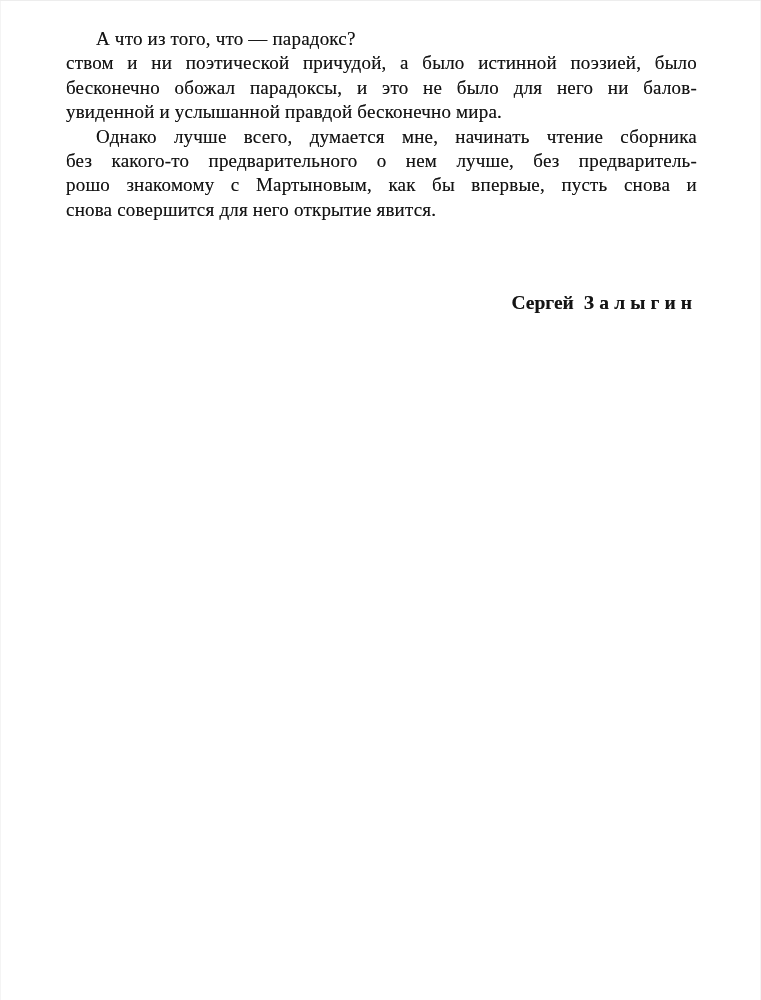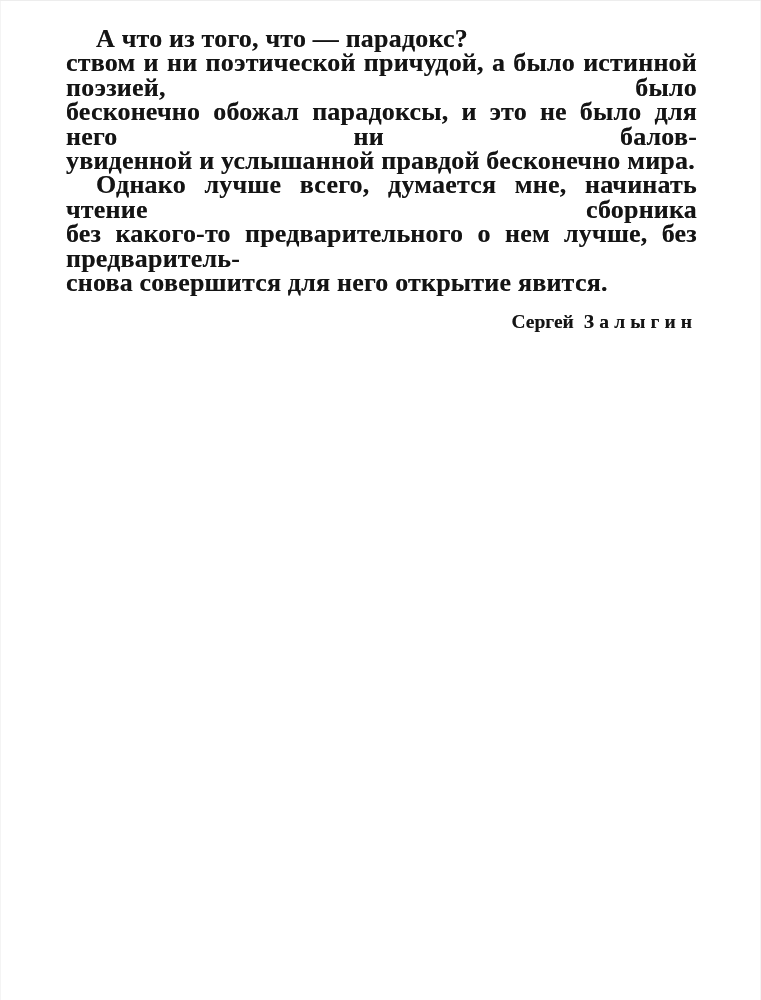--- a/index.html
+++ b/index.html
@@ -13,63 +13,63 @@
     height: 1000px;
     background: #ffffff;
     overflow: hidden;
     box-shadow: inset 0 1px 0 #ededed, inset 1px 0 0 #f4f4f4, inset -1px 0 0 #f4f4f4;
   }
   .text-block {
     position: absolute;
     left: 66px;
     top: 27px;
     width: 631px;
-    font-size: 26px;
+    font-size: 19px;
     line-height: 24.4px;
     color: #141414;
-    font-weight: 700;
+    font-weight: 400;
     text-shadow: 0 0 0.5px rgba(20,20,20,0.55);
     letter-spacing: 0.2px;
   }
   .line { white-space: normal; }
   .line.indent { text-indent: 30px; }
   .line.just {
     text-align: justify;
     text-align-last: justify;
     -moz-text-align-last: justify;
   }
   .signature {
     position: absolute;
     left: 66px;
     top: 292px;
     width: 631px;
     text-align: right;
     font-size: 19.5px;
     font-weight: bold;
     color: #141414;
     text-shadow: 0 0 0.5px rgba(20,20,20,0.5);
-    margin-top: 19px;
   }
   .signature .first { margin-right: 10px; }
   .signature .spaced { letter-spacing: 0.26em; }
 </style>
 </head>
 <body>
 
 <div class="page">
   <div class="text-block">
 
     <div class="line indent">А что из того, что — парадокс?</div>
 
     <div class="line just">ством и ни поэтической причудой, а было истинной поэзией, было</div>
     <div class="line just">бесконечно обожал парадоксы, и это не было для него ни балов-</div>
     <div class="line">увиденной и услышанной правдой бесконечно мира.</div>
 
     <div class="line indent just">Однако лучше всего, думается мне, начинать чтение сборника</div>
     <div class="line just">без какого-то предварительного о нем лучше, без предваритель-</div>
+    <div class="line just">рошо знакомому с Мартыновым, как бы впервые, пусть снова и</div>
     <div class="line">снова совершится для него открытие явится.</div>
 
   </div>
 
   <div class="signature">
     <span class="first">Сергей</span><span class="spaced">Залыгин</span>
   </div>
 </div>
 
 </body></html>

